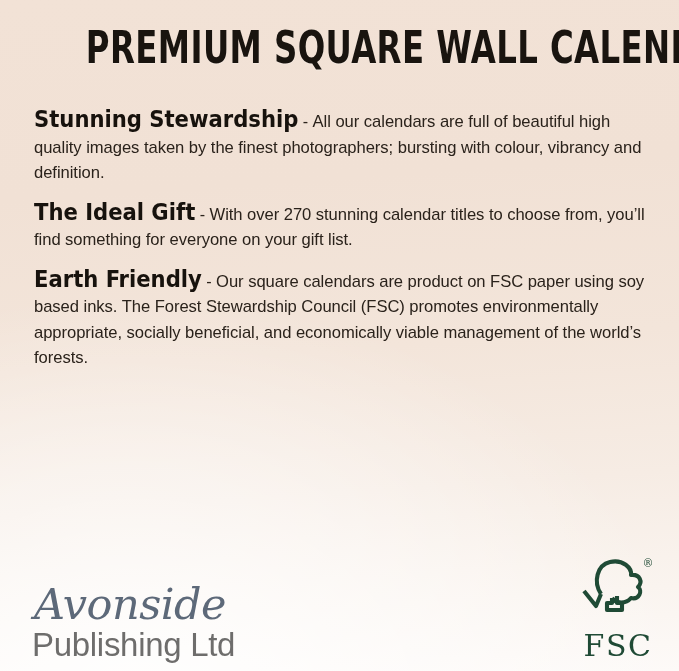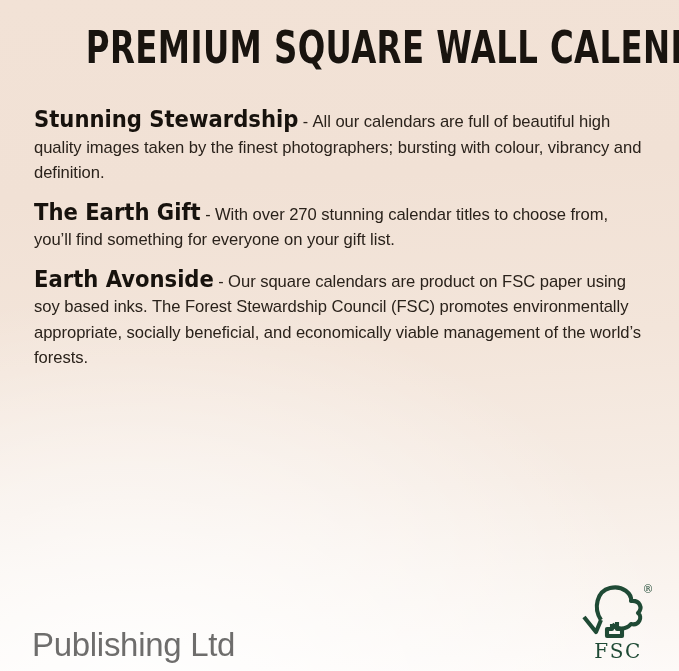--- a/index.html
+++ b/index.html
@@ -123,58 +123,59 @@
     position:absolute;
     right:22px;
     bottom:10px;
     width:78px;
     text-align:center;
   }
   .fsc-mark { display:block; width:78px; height:58px; }
   .fsc-label {
     display:block;
     font-family:"DejaVu Serif","Liberation Serif", serif;
-    font-size:20px;
+    font-size:30px;
     font-weight:400;
     letter-spacing:1.5px;
     color:#1f4a35;
     line-height:1;
-    margin-top:1px;
+    margin-top:17px;
   }
 </style>
 </head>
 <body>
 
 <div id="poster">
 
   <div class="title-wrap">
     <h1 class="poster-title">PREMIUM SQUARE WALL CALENDARS</h1>
   </div>
 
   <div class="blocks">
 
     <p class="feature">
       <span class="f-head">Stunning Stewardship</span><span class="f-dash"> - </span><span class="f-body">All our calendars are full of beautiful high quality images taken by the finest photographers; bursting with colour, vibrancy and definition.</span>
     </p>
 
     <p class="feature">
-      <span class="f-head">The Earth Gift</span><span class="f-dash"> - </span><span class="f-body">With over 270 stunning calendar titles to choose from, you’ll find something for everyone on your gift list.</span>
+      <span class="f-head">The Ideal Gift</span><span class="f-dash"> - </span><span class="f-body">With over 270 stunning calendar titles to choose from, you’ll find something for everyone on your gift list.</span>
     </p>
 
 
 
     <p class="feature">
-      <span class="f-head">Earth Avonside</span><span class="f-dash"> - </span><span class="f-body">Our square calendars are product on FSC paper using soy based inks. The Forest Stewardship Council (FSC) promotes environmentally appropriate, socially beneficial, and economically viable management of the world’s forests.</span>
+      <span class="f-head">Earth Friendly</span><span class="f-dash"> - </span><span class="f-body">Our square calendars are product on FSC paper using soy based inks. The Forest Stewardship Council (FSC) promotes environmentally appropriate, socially beneficial, and economically viable management of the world’s forests.</span>
     </p>
 
   </div>
 
   <div class="footer">
 
     <div class="brand">
+      <span class="brand-name">Avonside</span>
       <span class="brand-sub">Publishing Ltd</span>
     </div>
 
     <div class="fsc">
       <svg class="fsc-mark" viewBox="0 0 78 58">
         <g fill="none" stroke="#1f4a35" stroke-width="4.1" stroke-linecap="butt" stroke-linejoin="round">
 
           <path d="M5 35 L17 50 L22 38"></path>
 
           <path d="M22 38 C14 26 18 9 31 6 C44 3 53 12 52 19 C61 18 64 26 59 31 C64 35 60 44 52 42 C47 48 37 48 33 42"></path>

